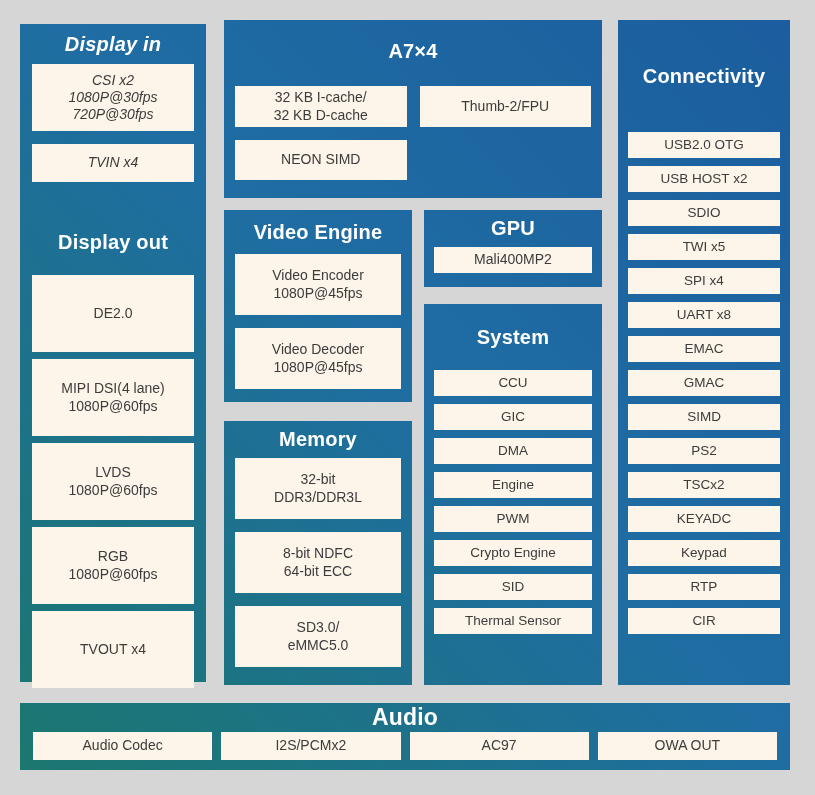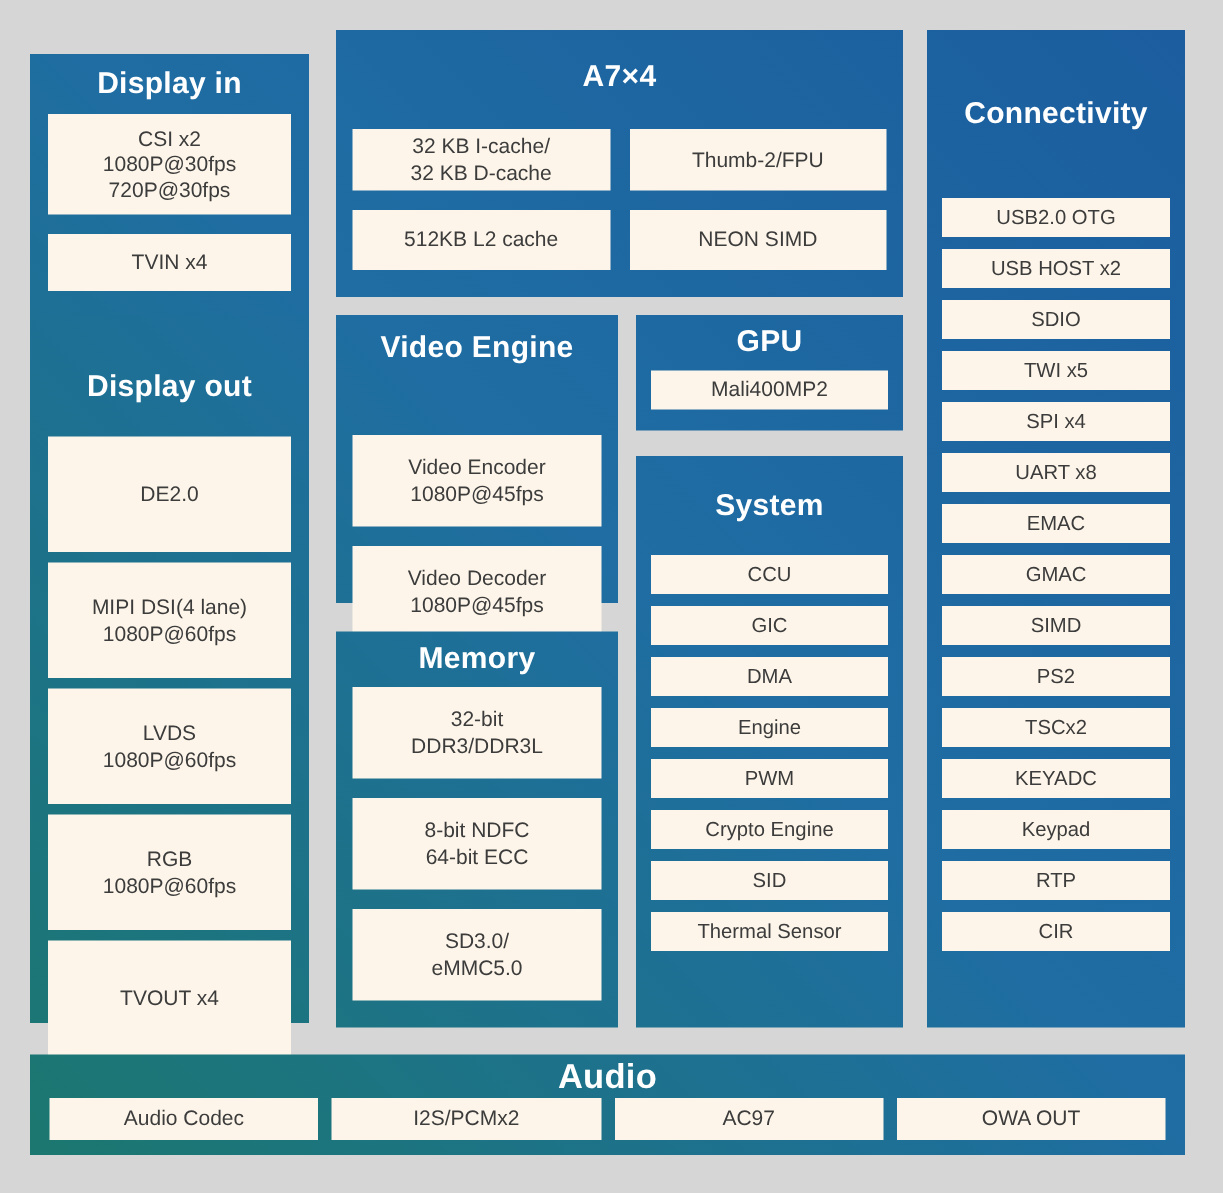--- a/index.html
+++ b/index.html
@@ -37,21 +37,21 @@
     line-height: 1.22;
     display: flex;
     align-items: center;
     justify-content: center;
     text-align: center;
     white-space: pre-line;
     flex: none;
   }
 
   
-  #b-display-in { left: 20px; top: 36px; width: 186px; height: 194px; background-position: -20px -20px; }
+  #b-display-in { left: 20px; top: 24px; width: 186px; height: 194px; background-position: -20px -20px; font-style: italic; }
   #b-display-in .block-title { height: 40px; }
   #b-display-in .items { padding: 0 12px; gap: 13px; }
   #b-display-in .item-0 { height: 67px; }
   #b-display-in .item-1 { height: 38px; }
 
   
   #b-cpu { left: 224px; top: 20px; width: 378px; height: 178px; background-position: -224px -20px; }
   #b-cpu .block-title { height: 62px; }
   #b-cpu .items {
     display: grid;
@@ -62,28 +62,28 @@
   }
 
   
   #b-connectivity { left: 618px; top: 20px; width: 172px; height: 665px; background-position: -618px -20px; }
   #b-connectivity .block-title { height: 112px; }
   #b-connectivity .items { padding: 0 10px; gap: 8px; }
   #b-connectivity .item { height: 26px; font-size: 13.5px; }
 
   
   #b-display-out { left: 20px; top: 210px; width: 186px; height: 472px; background-position: -20px -210px; }
-  #b-display-out .block-title { height: 65px; margin-top: 16px; }
+  #b-display-out .block-title { height: 65px; }
   #b-display-out .items { padding: 0 12px; gap: 7px; }
   #b-display-out .item { height: 77px; }
 
   
   #b-video-engine { left: 224px; top: 210px; width: 188px; height: 192px; background-position: -224px -210px; }
   #b-video-engine .block-title { height: 44px; }
-  #b-video-engine .items { padding: 0 11px; gap: 13px; margin-top: 36px; }
+  #b-video-engine .items { padding: 0 11px; gap: 13px; }
   #b-video-engine .item { height: 61px; }
 
   
   #b-memory { left: 224px; top: 421px; width: 188px; height: 264px; background-position: -224px -421px; }
   #b-memory .block-title { height: 37px; }
   #b-memory .items { padding: 0 11px; gap: 13px; }
   #b-memory .item { height: 61px; }
 
   
   #b-gpu { left: 424px; top: 210px; width: 178px; height: 77px; background-position: -424px -210px; }
@@ -117,21 +117,20 @@
       <div class="item item-1">TVIN x4</div>
     </div>
   </section>
 
   <section class="block" id="b-cpu">
     <h2 class="block-title">A7×4</h2>
     <div class="items">
       <div class="item">32 KB I-cache/
 32 KB D-cache</div>
       <div class="item">Thumb-2/FPU</div>
-      <div class="item">512KB L2 cache</div>
       <div class="item">NEON SIMD</div>
     </div>
   </section>
 
   <section class="block" id="b-connectivity">
     <h2 class="block-title">Connectivity</h2>
     <div class="items">
       <div class="item">USB2.0 OTG</div>
       <div class="item">USB HOST x2</div>
       <div class="item">SDIO</div>

